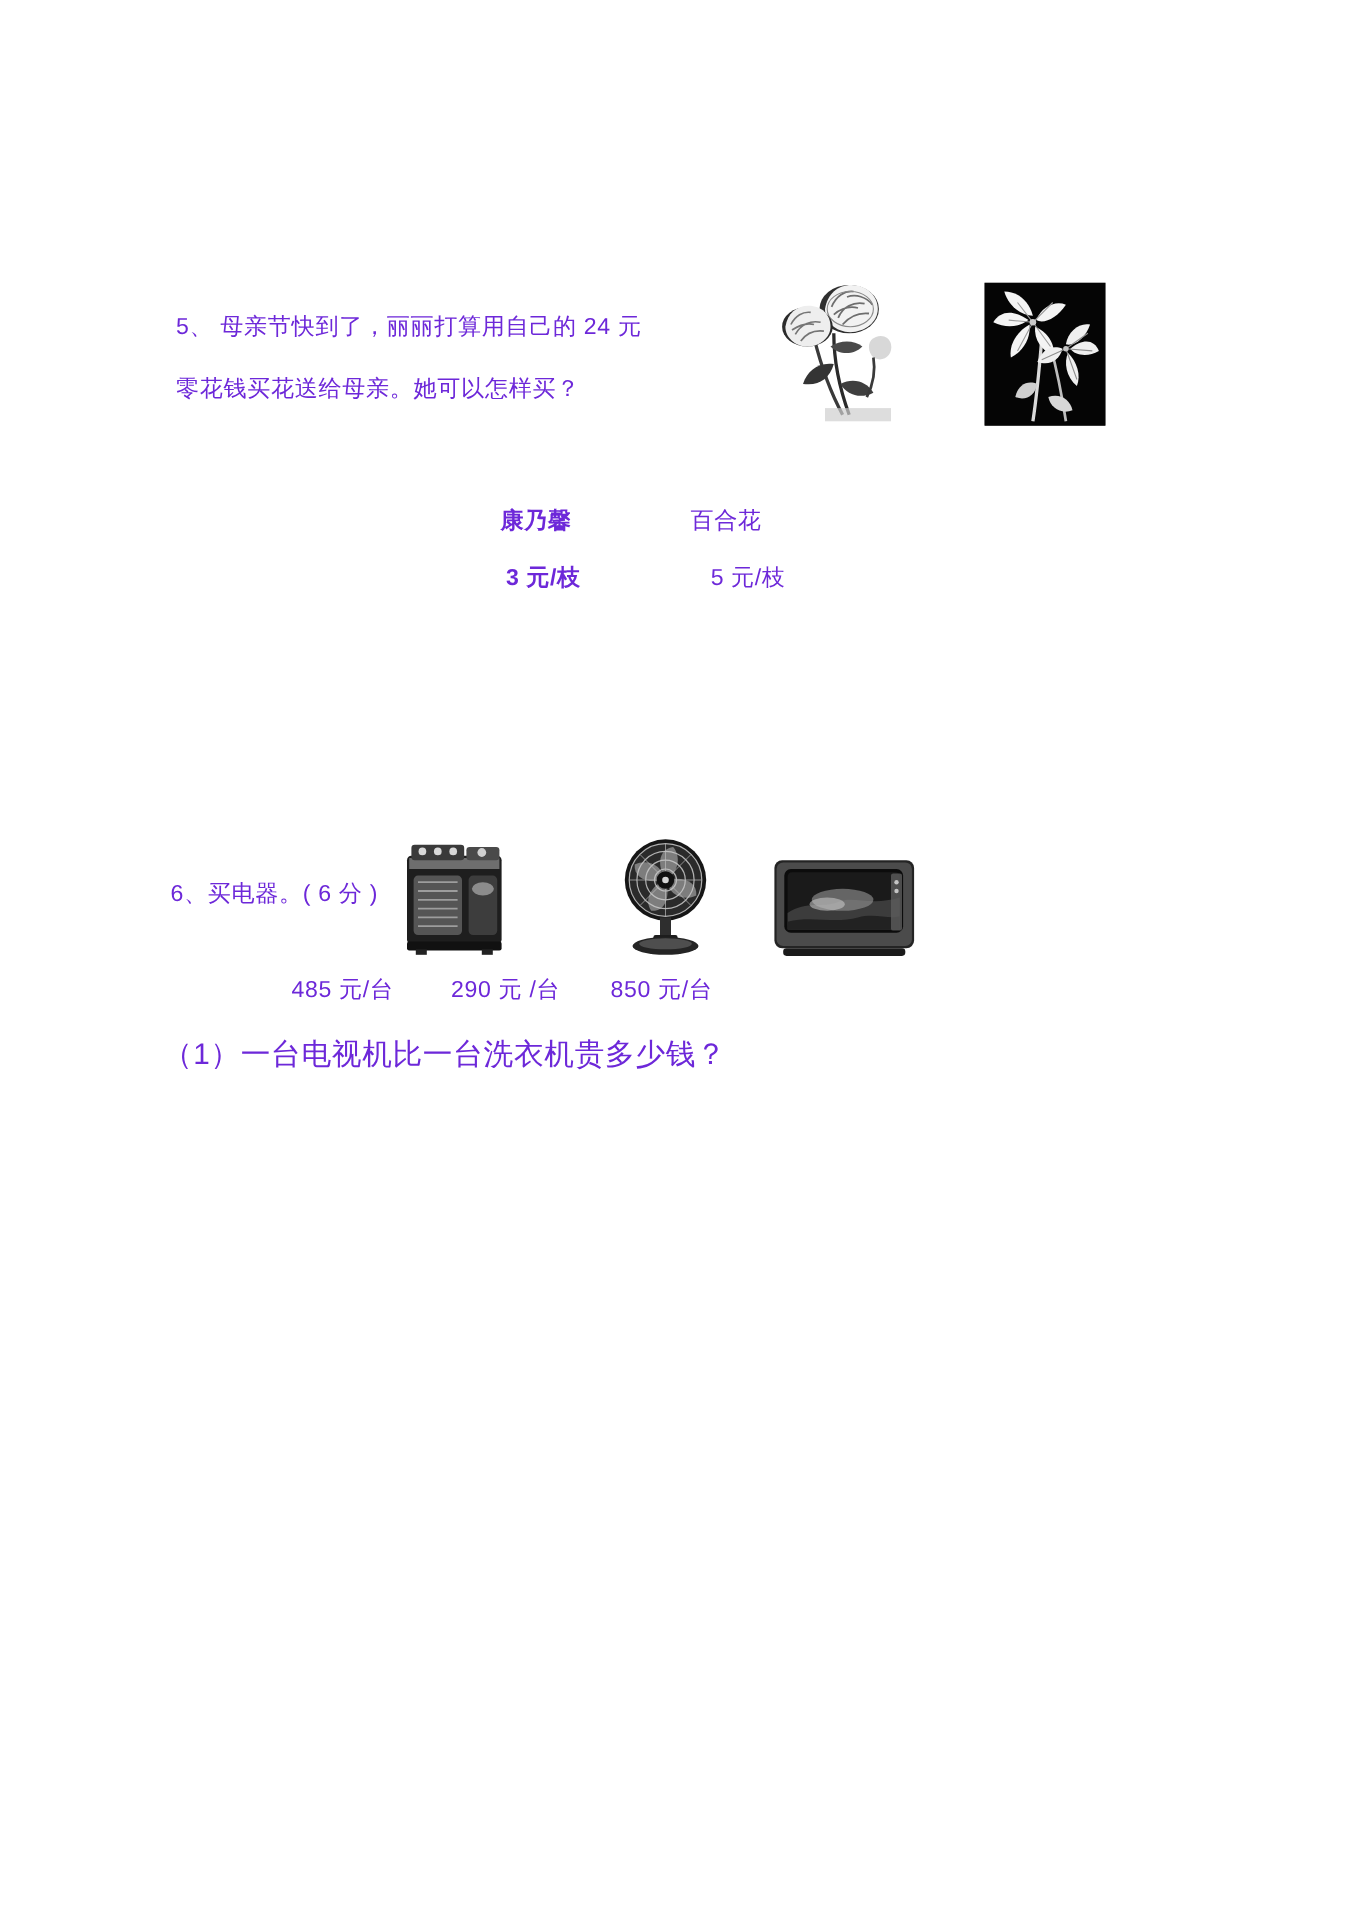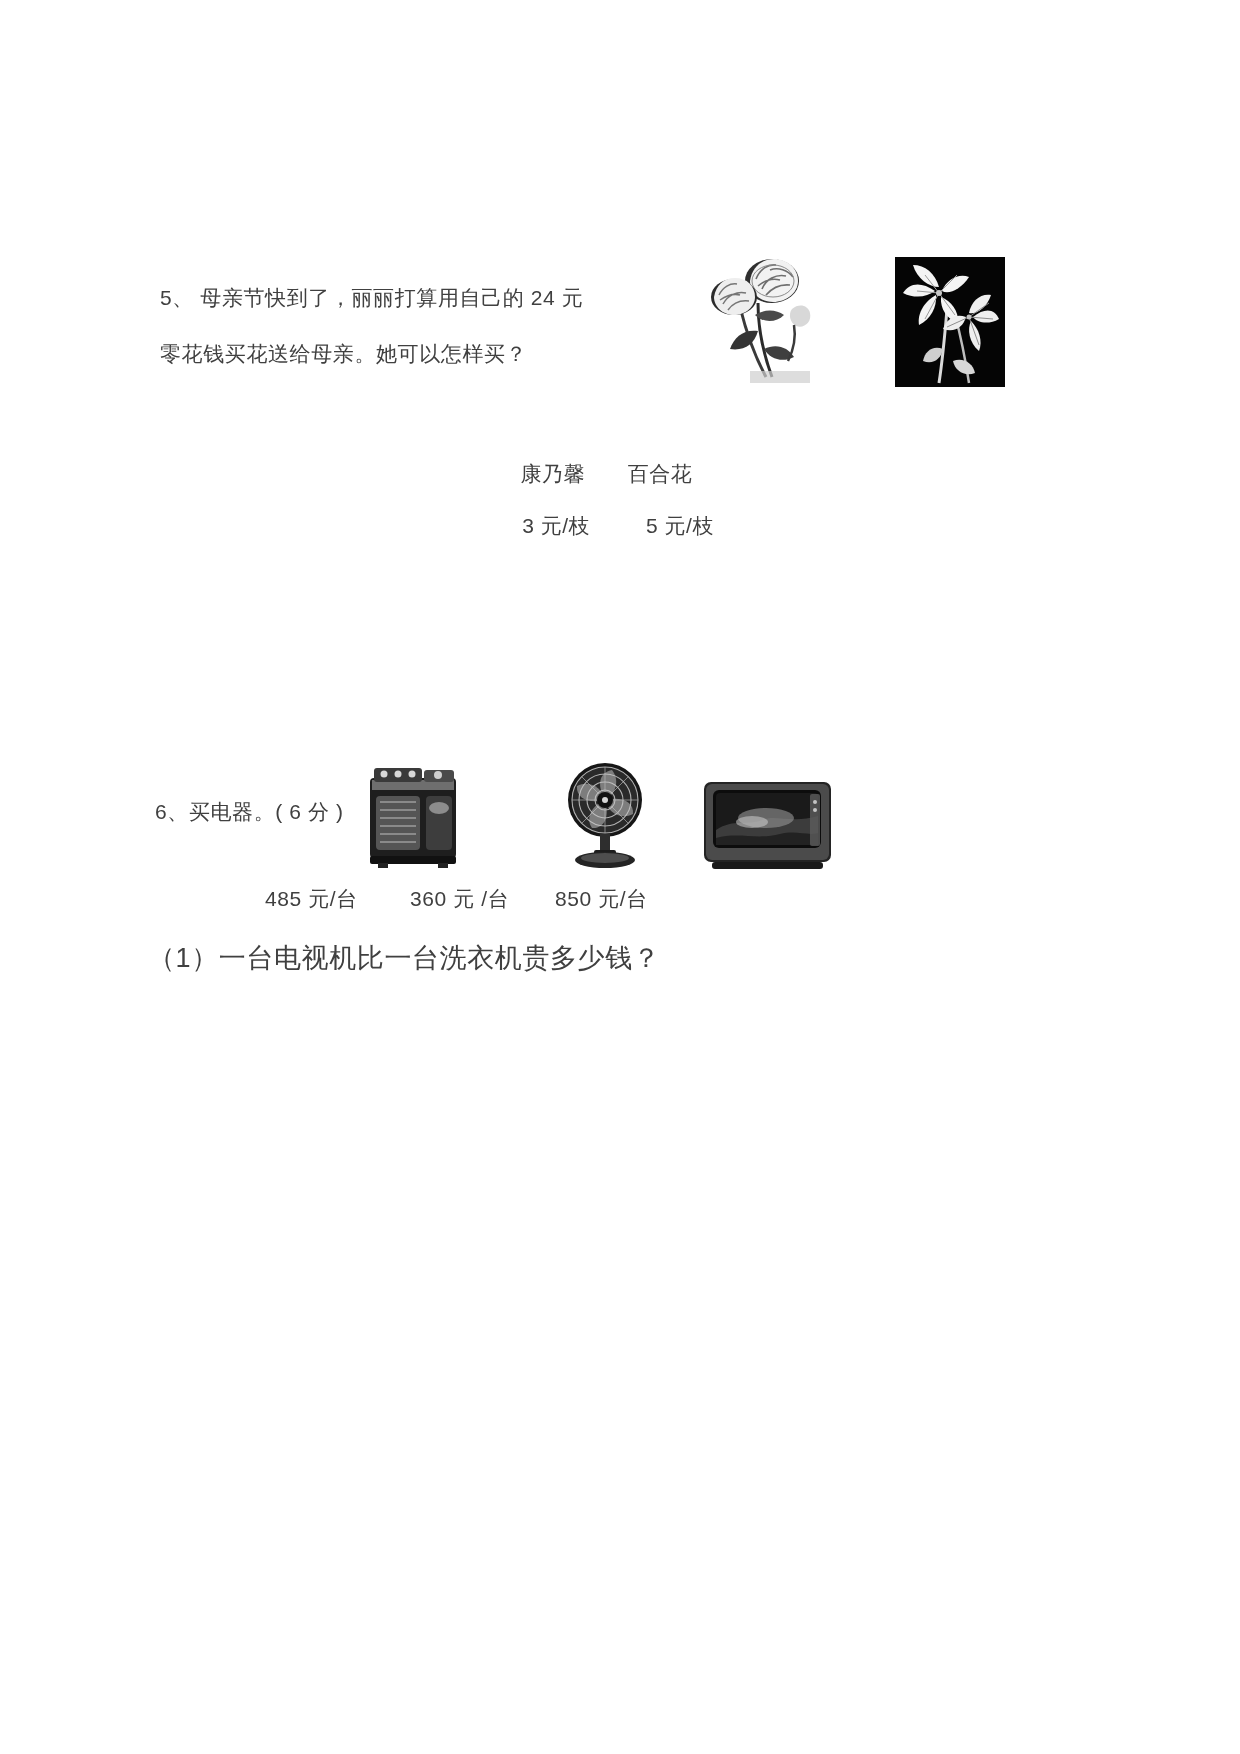--- a/index.html
+++ b/index.html
@@ -6,21 +6,21 @@
     margin: 0;
     padding: 0;
     background: #ffffff;
   }
   .page {
     position: relative;
     width: 1240px;
     height: 1754px;
     background: #ffffff;
     font-family: "Liberation Sans", "DejaVu Sans", sans-serif;
-    color: #404040;
+    color: #6d28d9;
     overflow: hidden;
   }
 
   
   .q5 {
     position: absolute;
     left: 160px;
     top: 270px;
     width: 540px;
   }
@@ -65,21 +65,22 @@
     width: 340px;
   }
   .price-row {
     display: flex;
     font-size: 21px;
     line-height: 52px;
     letter-spacing: 0.5px;
   }
   .price-row .cell-a {
     width: 130px;
-    text-align: right;
+    text-align: left;
+    font-weight: bold;
   }
   .price-row .cell-b {
     width: 150px;
     text-align: center;
   }
   .price-row.values .cell-a { padding-left: 5px; }
   .price-row.values .cell-b { padding-left: 15px; }
 
   
   .appliance-imgs {
@@ -324,18 +325,18 @@
         <rect x="110" y="16" width="10" height="52" rx="2" fill="#5d5d5d" opacity="0.8"></rect>
         <circle cx="115" cy="24" r="2" fill="#c4c4c4"></circle>
         <circle cx="115" cy="32" r="2" fill="#c4c4c4"></circle>
       </svg>
     </div>
   </div>
 
   <div class="q6-title">6、买电器。( 6 分 )</div>
 
   <div class="q6-prices">
-    <span class="p1">485 元/台</span><span class="p2">360 元 /台</span><span class="p3">850 元/台</span>
+    <span class="p1">485 元/台</span><span class="p2">290 元 /台</span><span class="p3">850 元/台</span>
   </div>
 
   <div class="q6-sub1">（1）一台电视机比一台洗衣机贵多少钱？</div>
 
 </div>
 
 </body></html>

